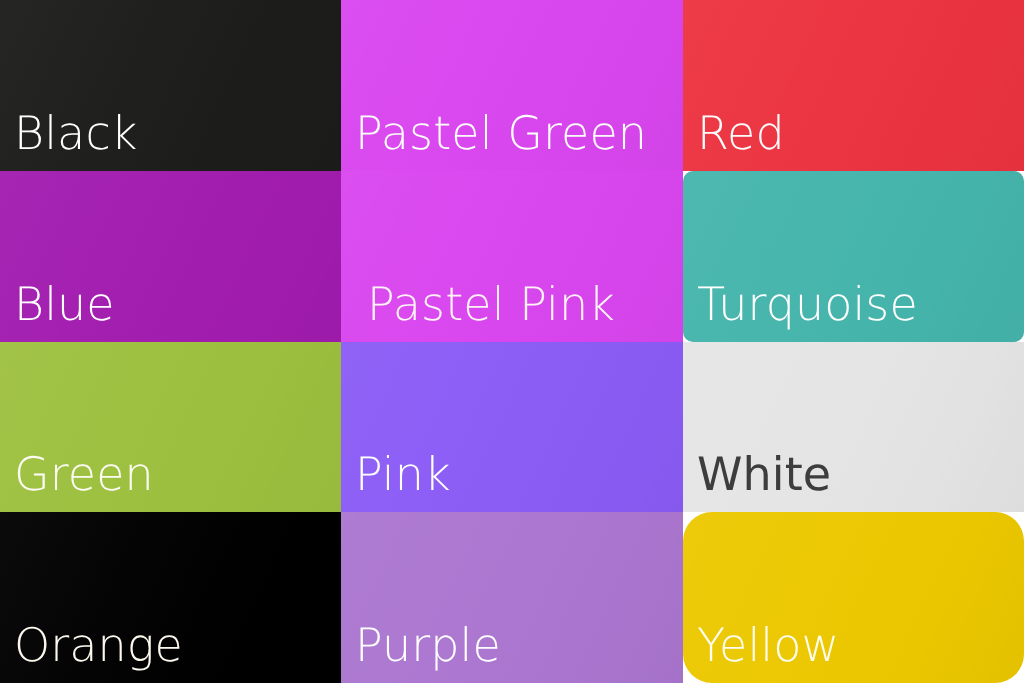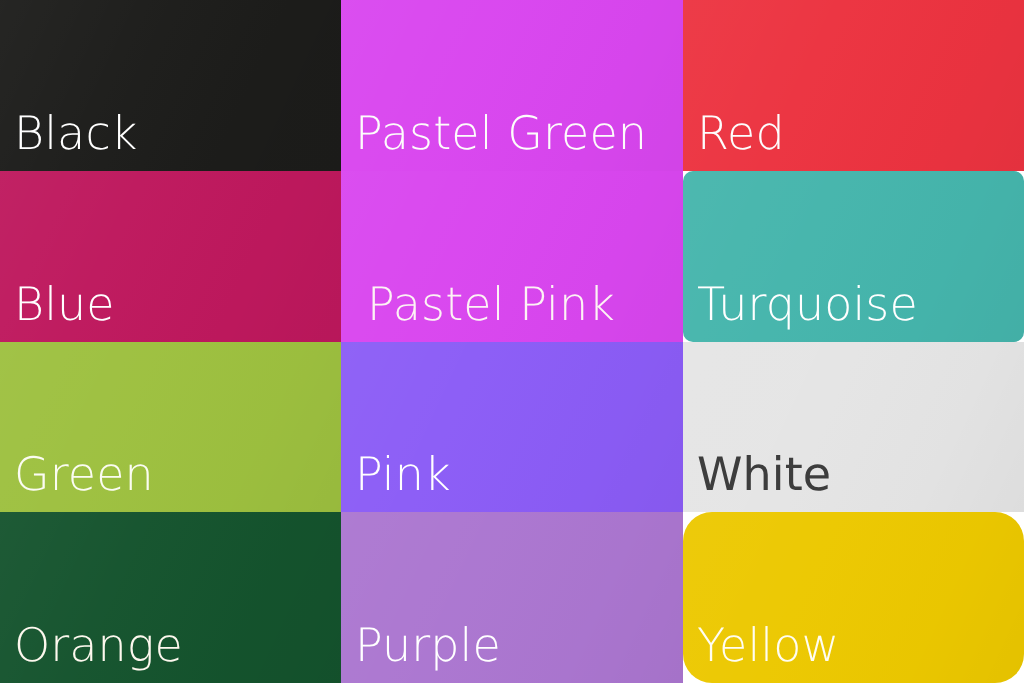--- a/index.html
+++ b/index.html
@@ -68,39 +68,39 @@
 <div id="swatch-grid">
     <div class="swatch" style="background-color: rgb(28, 28, 26);">
       <span class="swatch-label" style="color: rgb(255, 255, 255);">Black</span>
     </div>
     <div class="swatch" style="background-color: #d946ef;">
       <span class="swatch-label" style="color: rgb(253, 253, 251);">Pastel Green</span>
     </div>
     <div class="swatch" style="background-color: rgb(236, 51, 64);">
       <span class="swatch-label" style="color: rgb(253, 253, 253);">Red</span>
     </div>
-    <div class="swatch" style="background-color: #be185d;">
+    <div class="swatch" style="background-color: #a21caf;">
       <span class="swatch-label" style="color: rgb(255, 255, 255);">Blue</span>
     </div>
     <div class="swatch" style="background-color: #d946ef; padding-left: 12px;">
       <span class="swatch-label" style="color: rgb(253, 243, 244);">Pastel Pink</span>
     </div>
     <div class="swatch" style="background-color: rgb(69, 181, 172); border-radius: 10px;">
       <span class="swatch-label" style="color: rgb(255, 255, 255);">Turquoise</span>
     </div>
     <div class="swatch" style="background-color: rgb(157, 192, 63);">
       <span class="swatch-label" style="color: rgb(251, 252, 242);">Green</span>
     </div>
     <div class="swatch" style="background-color: #8b5cf6;">
       <span class="swatch-label" style="color: rgb(255, 255, 255);">Pink</span>
     </div>
     <div class="swatch on-light" style="background-color: #e5e5e5;">
       <span class="swatch-label" style="color: rgb(61, 61, 61);">White</span>
     </div>
-    <div class="swatch" style="background-color: #14532d; align-items: flex-end;">
+    <div class="swatch" style="background-color: #000000; align-items: flex-end;">
       <span class="swatch-label" style="color: rgb(253, 248, 238);">Orange</span>
     </div>
     <div class="swatch" style="background-color: rgb(171, 118, 208);">
       <span class="swatch-label" style="color: rgb(255, 255, 255);">Purple</span>
     </div>
     <div class="swatch" style="background-color: rgb(236, 200, 0); border-radius: 29px;">
       <span class="swatch-label" style="color: rgb(255, 253, 242);">Yellow</span>
     </div>
   </div>
 

